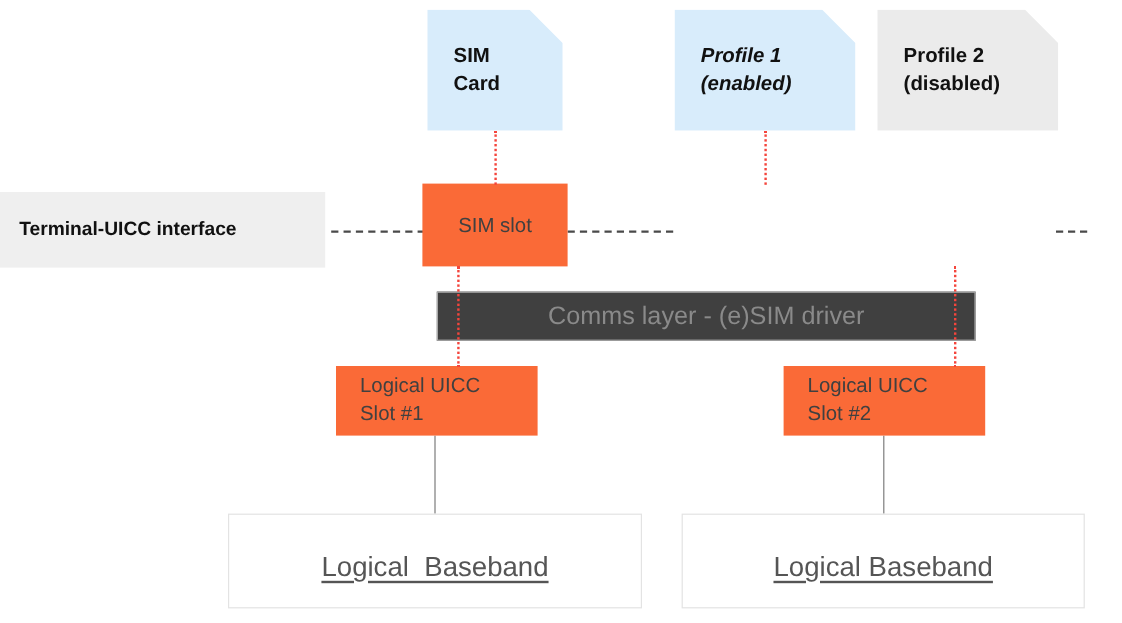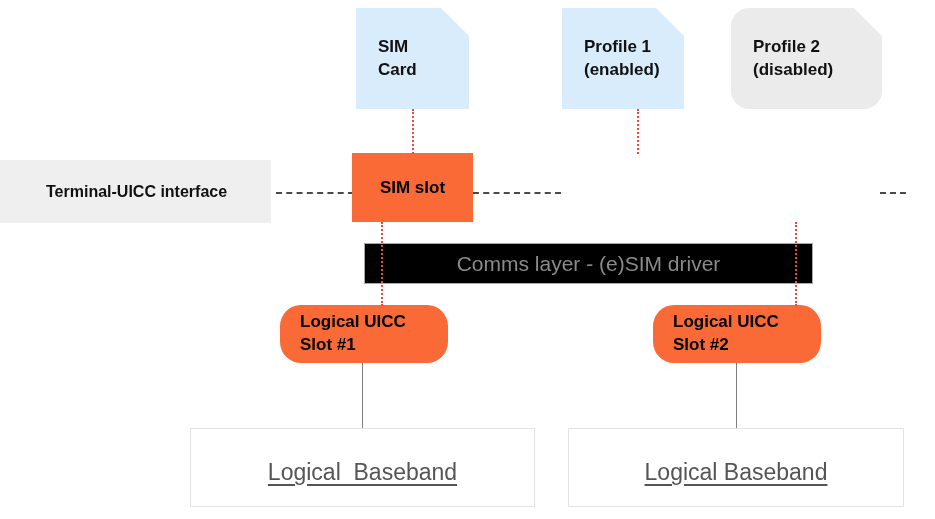--- a/index.html
+++ b/index.html
@@ -22,59 +22,57 @@
     line-height:1.35;
     white-space:pre-line;
   }
   .card.blue{
     background:#d8ecfb;
     clip-path:polygon(0 0, calc(100% - 28px) 0, 100% 28px, 100% 100%, 0 100%);
   }
   .card.grey{
     background:#ebebeb;
     clip-path:polygon(0 0, calc(100% - 28px) 0, 100% 28px, 100% 100%, 0 100%);
-    border-radius:18px;
   }
 
   .slot{
     position:absolute;
     box-sizing:border-box;
     background:#fa6a37;
-    color:#000000;
+    color:#404040;
     font-size:17px;
-    font-weight:bold;
+    font-weight:normal;
     display:flex;
     align-items:center;
     justify-content:center;
     z-index:4;
   }
   .slot.left-align{
     justify-content:flex-start;
     padding-left:20px;
     white-space:pre-line;
     line-height:1.35;
-    border-radius:21px;
   }
 
   .greybox{
     position:absolute;
     box-sizing:border-box;
     background:#efefef;
     color:#111111;
     font-size:16px;
     font-weight:bold;
     display:flex;
     align-items:center;
-    padding-left:46px;
+    padding-left:16px;
   }
 
   .outlinebox{
     position:absolute;
     box-sizing:border-box;
-    background:#000000;
+    background:#404040;
     border:1.5px solid #a9a9a9;
     color:#8a8a8a;
     font-size:21px;
     font-weight:normal;
     display:flex;
     align-items:center;
     justify-content:center;
     z-index:3;
   }
 
@@ -118,21 +116,21 @@
   }
 </style>
 </head>
 <body>
 
 <div id="stage">
 
   <div class="card blue" style="left:356px; top:8px; width:113px; height:101px;">SIM
 Card</div>
 
-  <div class="card blue" style="left:562px; top:8px; width:122px; height:101px;">Profile 1
+  <div class="card blue" style="left:562px; top:8px; width:151px; height:101px;font-style:italic;">Profile 1
 (enabled)</div>
 
   <div class="card grey" style="left:731px; top:8px; width:151px; height:101px;">Profile 2
 (disabled)</div>
 
   <div class="dotted-v" style="left:412px; top:109px; height:45px;"></div>
   <div class="dotted-v" style="left:637px; top:109px; height:45px;"></div>
 
   <div class="greybox" style="left:0px; top:160px; width:271px; height:63px;">Terminal-UICC interface</div>
 

